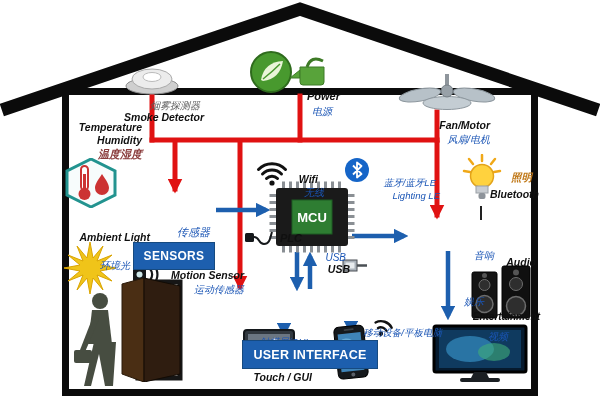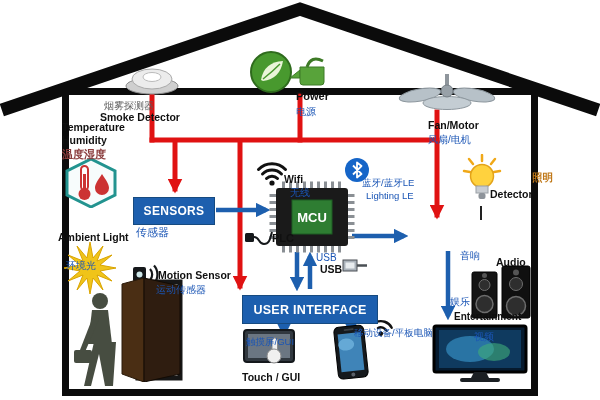--- a/index.html
+++ b/index.html
@@ -2,32 +2,32 @@
 <html><head>
 <meta charset="utf-8">
 <style>
   html,body{margin:0;padding:0;background:#fff;}
   .stage{position:relative;width:600px;height:400px;background:#fff;overflow:hidden;
          font-family:"Liberation Sans","DejaVu Sans",sans-serif;}
   .walls{position:absolute;left:62px;top:88px;width:462px;height:294px;
          border:7px solid #0b0b0b;background:transparent;z-index:1;}
   .wires{position:absolute;left:0;top:0;z-index:2;pointer-events:none;}
   .icon{position:absolute;z-index:3;}
-  .lbl{position:absolute;z-index:4;text-align:left;line-height:1.1;white-space:nowrap;}
+  .lbl{position:absolute;z-index:4;text-align:right;line-height:1.1;white-space:nowrap;font-style:italic;}
   .en{font-weight:bold;color:#101010;font-size:10.5px;}
   .zh{color:#1a55b5;font-size:10px;}
   .zh-gray{color:#5c5c5c;font-size:10px;}
   .maroon{color:#8a3c3c;font-weight:bold;font-size:11px;}
-  .orange{color:#c07818;font-weight:bold;font-size:10.5px;padding-left:40px;}
+  .orange{color:#c07818;font-weight:bold;font-size:10.5px;}
   .s9{font-size:9.5px;}
   .s10{font-size:10px;}
   .s11{font-size:11px;}
   .bluebox{position:absolute;z-index:5;background:#1d5fae;border:1px solid #164a80;
            color:#fff;font-weight:bold;font-size:12px;display:flex;align-items:center;
-           justify-content:center;letter-spacing:.3px;}
+           justify-content:center;letter-spacing:.3px;margin-top:45px;}
   .roof{position:absolute;left:0;top:0;z-index:1;}
 </style>
 </head>
 <body>
 
 <div class="stage">
 
   <svg class="roof" width="600" height="400">
     <path d="M8 108 L300 9 L592 108" fill="none" stroke="#0b0b0b" stroke-width="13" stroke-linecap="square" stroke-linejoin="miter"></path>
   </svg>
@@ -242,21 +242,21 @@
 
   <div class="lbl zh s9" style="left:362px;top:178px;width:74px">蓝牙/蓝牙LE</div>
   <div class="lbl zh s9" style="left:366px;top:191px;width:74px">Lighting LE</div>
 
   <div class="lbl en s11" style="left:272px;top:232px;width:30px">PLC</div>
 
   <div class="lbl zh" style="left:316px;top:252px;width:30px">USB</div>
   <div class="lbl en" style="left:320px;top:264px;width:30px">USB</div>
 
   <div class="lbl orange" style="left:492px;top:172px;width:40px">照明</div>
-  <div class="lbl en" style="left:490px;top:189px;width:46px">Detector</div>
+  <div class="lbl en" style="left:490px;top:189px;width:46px">Bluetooth</div>
 
   <div class="lbl zh" style="left:460px;top:250px;width:34px">音响</div>
   <div class="lbl en" style="left:496px;top:257px;width:40px">Audio</div>
 
   <div class="lbl zh" style="left:450px;top:296px;width:34px">娱乐</div>
   <div class="lbl en s10" style="left:454px;top:311px;width:86px">Entertainment</div>
 
   <div class="lbl zh" style="left:474px;top:331px;width:34px">视频</div>
 
   <div class="lbl zh s9" style="left:354px;top:328px;width:88px">移动设备/平板电脑</div>

